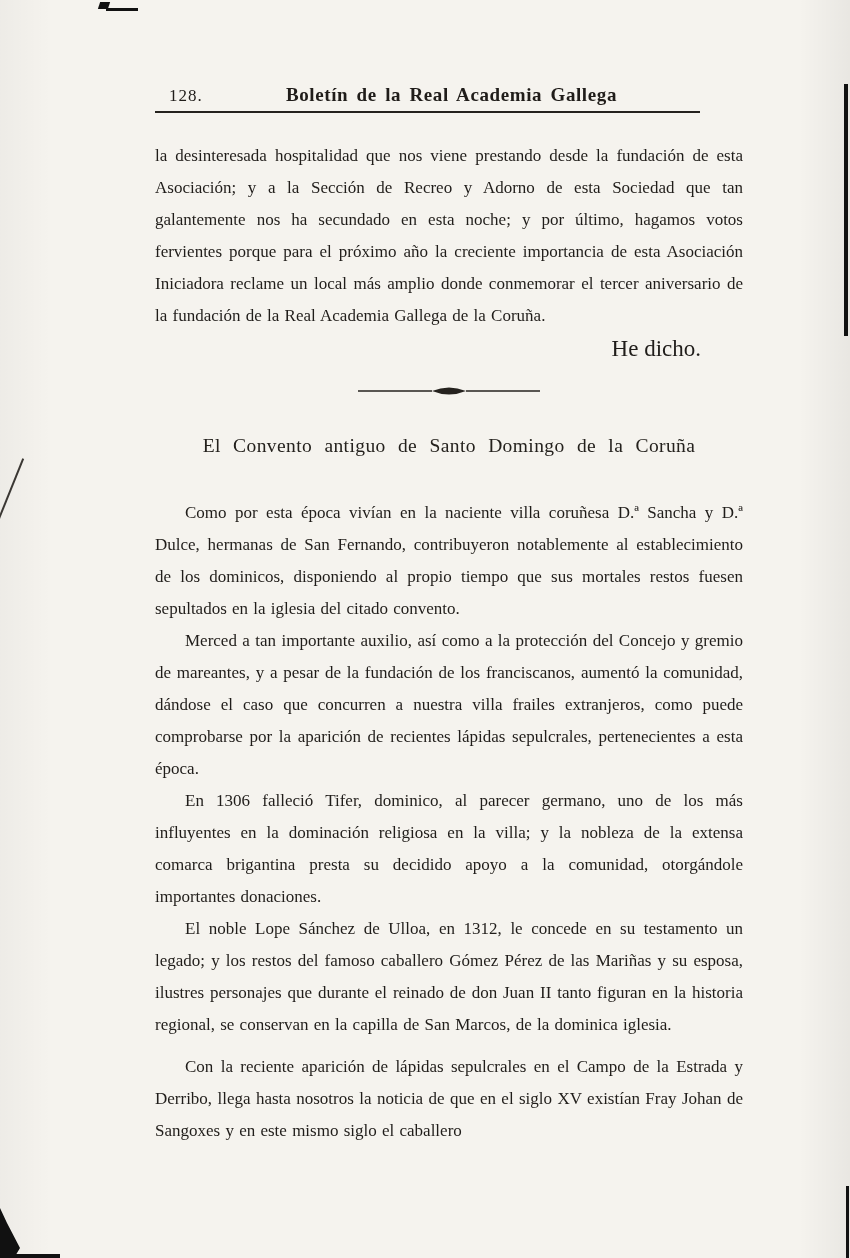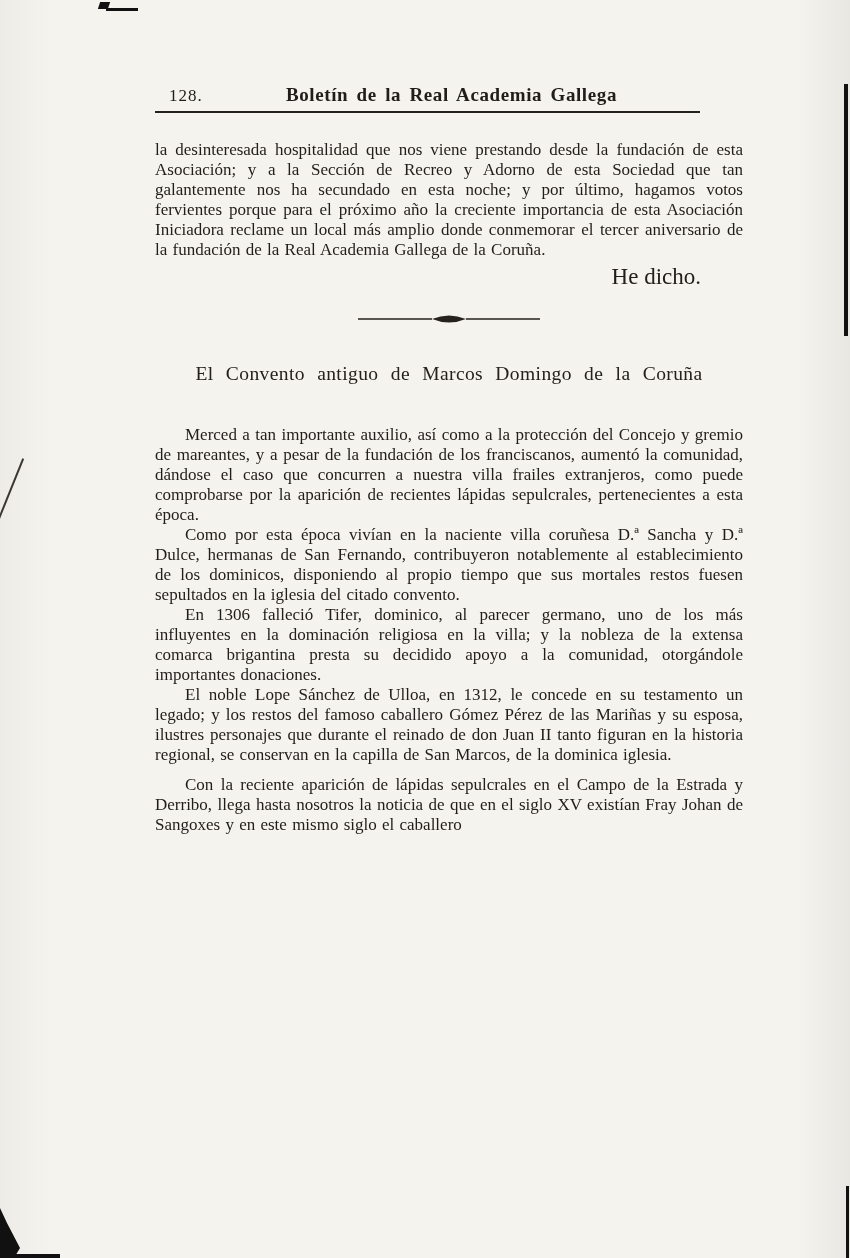--- a/index.html
+++ b/index.html
@@ -55,21 +55,21 @@
     width: 545px;
     height: 0;
     border-top: 2.5px solid #25221e;
     margin-top: 3px;
   }
 
   
   .body-par {
     margin: 0;
     font-size: 17px;
-    line-height: 20px;
+    line-height: 32px;
     text-align: justify;
     text-indent: 30px;
     word-spacing: 1px;
   }
   .body-par.no-indent { text-indent: 0; }
   .first-par { margin-top: 27px; }
 
   .signature {
     margin: 4px 42px 0 0;
     font-size: 23px;
@@ -135,25 +135,25 @@
     <p class="signature">He dicho.</p>
 
     <div class="divider">
       <svg width="190" height="12" viewBox="0 0 190 12">
         <line x1="4" y1="6" x2="78" y2="6" stroke="#25221e" stroke-width="1.4"></line>
         <path d="M78 6 Q95 -1 112 6 Q95 13 78 6 Z" fill="#25221e"></path>
         <line x1="112" y1="6" x2="186" y2="6" stroke="#25221e" stroke-width="1.4"></line>
       </svg>
     </div>
 
-    <h2 class="article-title">El Convento antiguo de Marcos Domingo de la Coruña</h2>
+    <h2 class="article-title">El Convento antiguo de Santo Domingo de la Coruña</h2>
 
     <div class="article-body">
+      <p class="body-par">Como por esta época vivían en la naciente villa coruñesa D.ª Sancha y D.ª Dulce, hermanas de San Fernando, contribuyeron notablemente al establecimiento de los dominicos, disponiendo al propio tiempo que sus mortales restos fuesen sepultados en la iglesia del citado convento.</p>
       <p class="body-par">Merced a tan importante auxilio, así como a la protección del Concejo y gremio de mareantes, y a pesar de la fundación de los franciscanos, aumentó la comunidad, dándose el caso que concurren a nuestra villa frailes extranjeros, como puede comprobarse por la aparición de recientes lápidas sepulcrales, pertenecientes a esta época.</p>
-      <p class="body-par">Como por esta época vivían en la naciente villa coruñesa D.ª Sancha y D.ª Dulce, hermanas de San Fernando, contribuyeron notablemente al establecimiento de los dominicos, disponiendo al propio tiempo que sus mortales restos fuesen sepultados en la iglesia del citado convento.</p>
       <p class="body-par">En 1306 falleció Tifer, dominico, al parecer germano, uno de los más influyentes en la dominación religiosa en la villa; y la nobleza de la extensa comarca brigantina presta su decidido apoyo a la comunidad, otorgándole importantes donaciones.</p>
       <p class="body-par">El noble Lope Sánchez de Ulloa, en 1312, le concede en su testamento un legado; y los restos del famoso caballero Gómez Pérez de las Mariñas y su esposa, ilustres personajes que durante el reinado de don Juan II tanto figuran en la historia regional, se conservan en la capilla de San Marcos, de la dominica iglesia.</p>
       <p class="body-par last-par">Con la reciente aparición de lápidas sepulcrales en el Campo de la Estrada y Derribo, llega hasta nosotros la noticia de que en el siglo XV existían Fray Johan de Sangoxes y en este mismo siglo el caballero</p>
     </div>
 
   </div>
 
   <div class="artifact artifact-top-left-a"></div>
   <div class="artifact artifact-top-left-b"></div>
   <div class="artifact artifact-right-line-top"></div>

